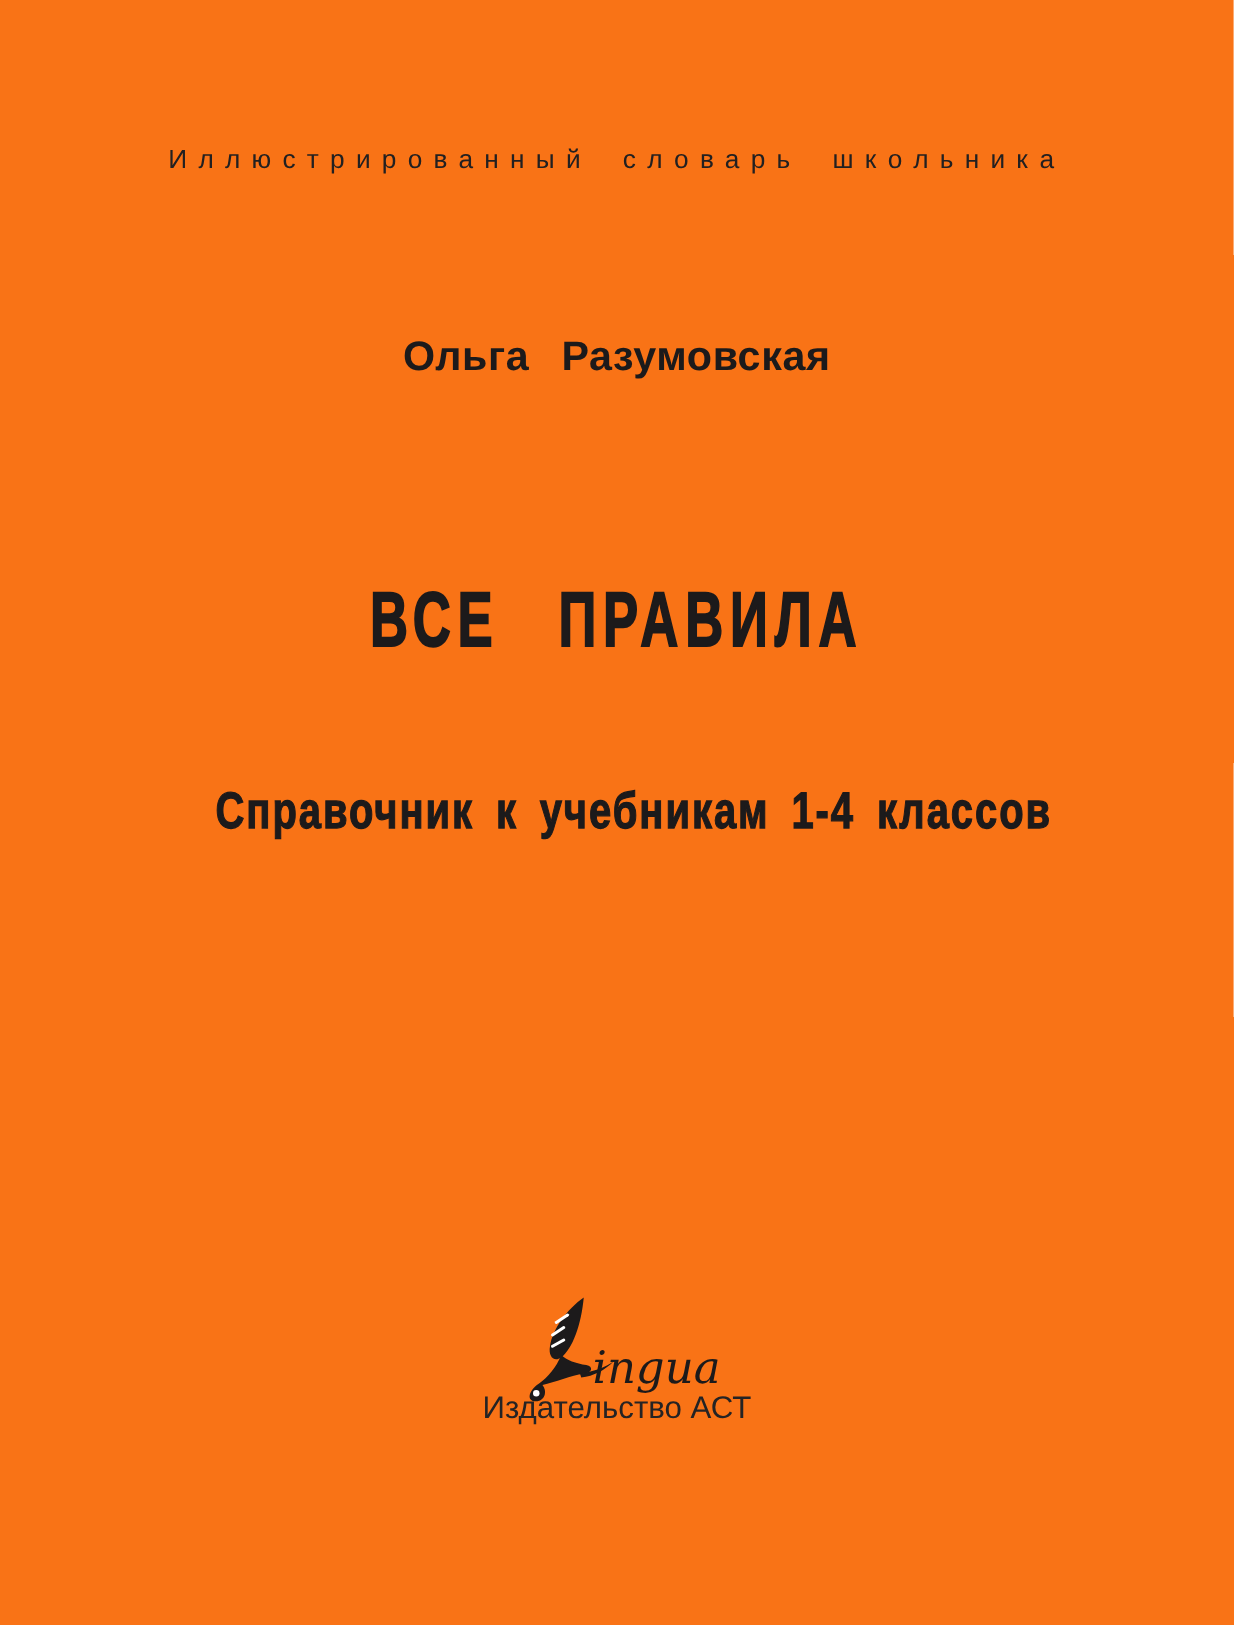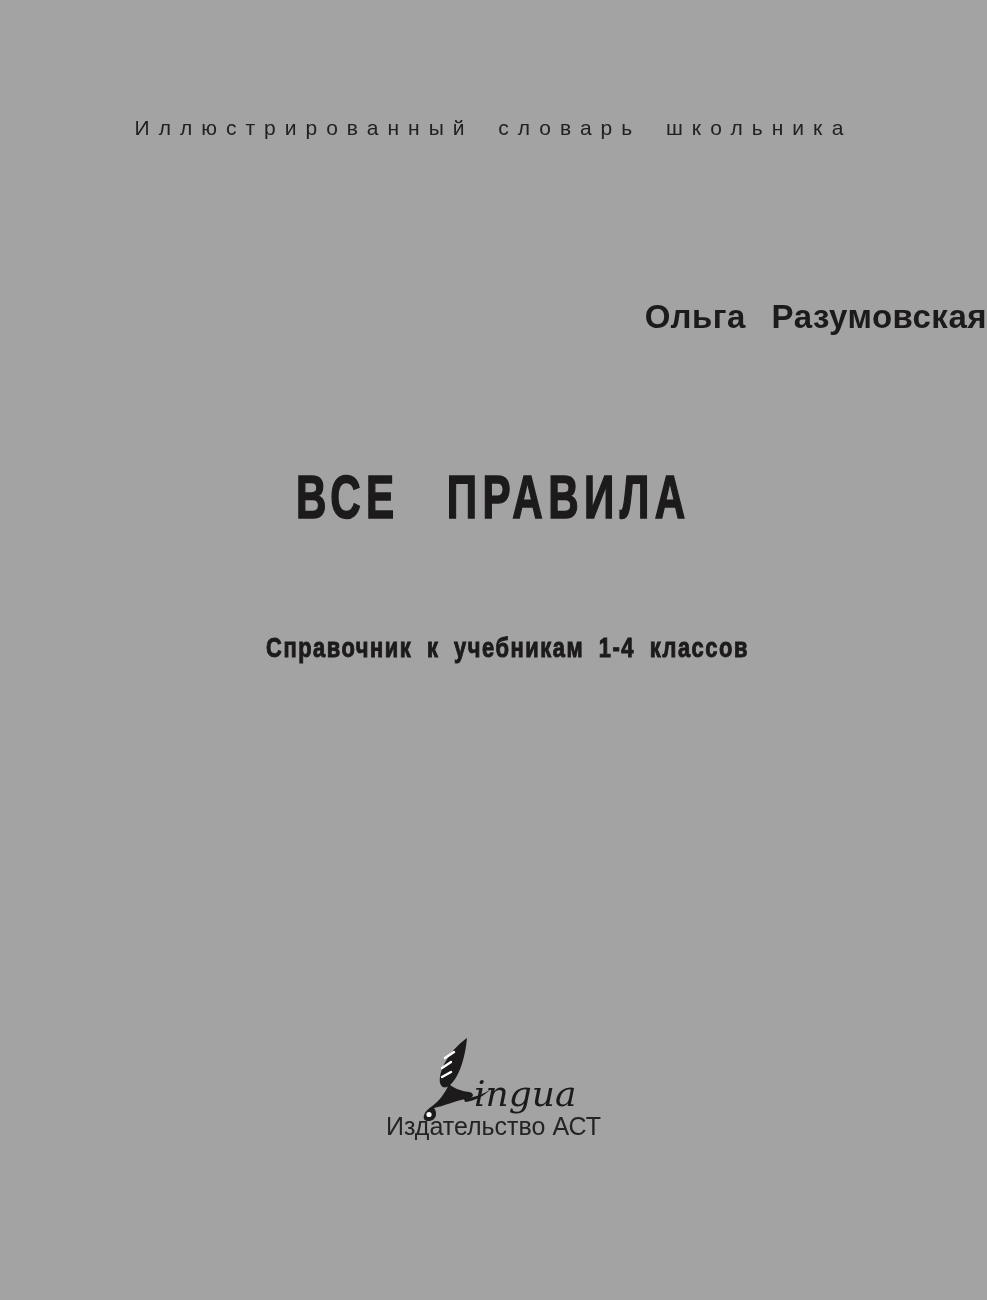--- a/index.html
+++ b/index.html
@@ -4,21 +4,21 @@
 <style>
   html, body {
     margin: 0;
     padding: 0;
     background: #ffffff;
   }
   .page {
     position: relative;
     width: 987px;
     height: 1300px;
-    background: #a3a3a3;
+    background: #f97316;
     overflow: hidden;
     font-family: "Liberation Sans", "DejaVu Sans", sans-serif;
     color: #1c1a1b;
   }
   .centered {
     position: absolute;
     left: 0;
     right: 0;
     text-align: center;
     white-space: nowrap;
@@ -28,48 +28,47 @@
     top: 112px;
     font-size: 21px;
     font-weight: 400;
     letter-spacing: 9px;
     word-spacing: 10px;
     line-height: 32px;
     color: #222021;
   }
   
   .author {
-    top: 296px;
+    top: 264px;
     font-size: 33px;
     font-weight: 700;
     letter-spacing: 0.5px;
     word-spacing: 16px;
     line-height: 42px;
-    text-align: right;
   }
   
   .title {
     top: 462px;
     font-weight: 700;
     font-size: 62px;
     line-height: 69px;
   }
   .title .condense {
     display: inline-block;
     transform: scaleX(0.68);
     transform-origin: 50% 50%;
     letter-spacing: 8px;
     word-spacing: 44px;
     -webkit-text-stroke: 1.6px #1c1a1b;
   }
   
   .subtitle {
     top: 622px;
     font-weight: 700;
-    font-size: 28px;
+    font-size: 41px;
     line-height: 52px;
     margin-left: 27px;
   }
   .subtitle .condense {
     display: inline-block;
     transform: scaleX(0.78);
     transform-origin: 50% 50%;
     letter-spacing: 2px;
     word-spacing: 9px;
     -webkit-text-stroke: 1px #1c1a1b;

